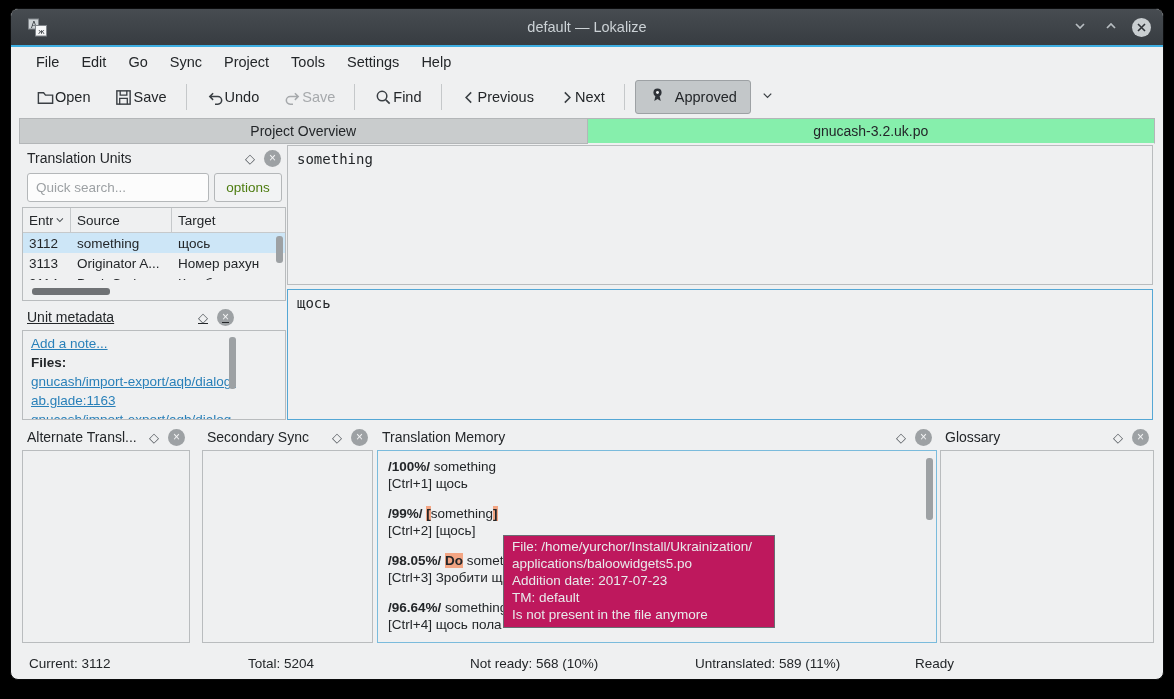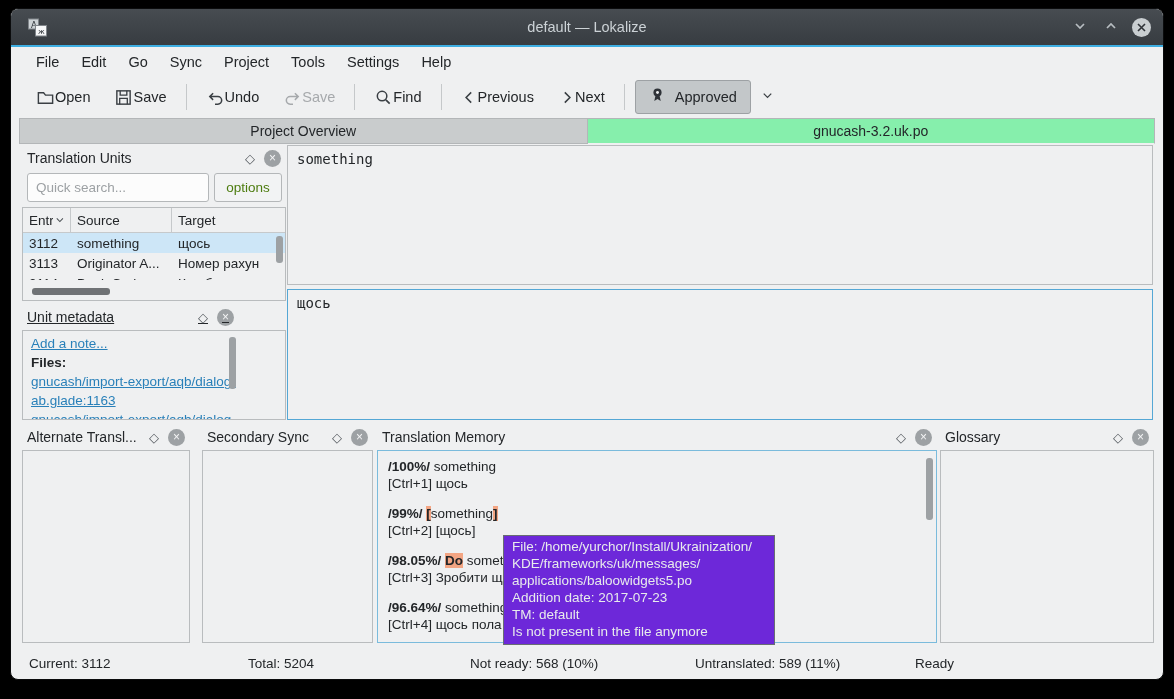--- a/index.html
+++ b/index.html
@@ -90,21 +90,21 @@
   #tm-panel    { left:366px; top:280px; width:560px; height:219px; }
   #gloss-panel { left:929px; top:280px; width:214px; height:219px; }
   .panel-box { position:absolute; left:0; top:26px; right:0; bottom:0; }
   #tm-panel .panel-box { border-color:#7abbdc; }
   .tm-list { padding:7px 10px; font-size:13.5px; line-height:17px; height:100%; overflow:hidden; }
   .tm-entry { margin-bottom:13px; }
   .tm-score { font-weight:bold;margin-top:8px; }
   .tm-hl { background:#f3a583; font-weight:bold; }
   .tm-vsb { position:absolute; right:4px; top:34px; width:7px; height:62px; background:#9da1a4; border-radius:3px; }
 
-  .tooltip { position:absolute; left:492px; top:391px; width:272px; background:#6d28d9; border:1px solid #686d72;
+  .tooltip { position:absolute; left:492px; top:391px; width:272px; background:#be185d; border:1px solid #686d72;
     color:#e8ebec; font-size:13.5px; line-height:17px; padding:2px 8px 4px; z-index:5; }
 
   .statusbar { height:30px; position:relative; font-size:13.5px; flex:0 0 auto; }
   .sb-item { position:absolute; top:7px; white-space:nowrap; }
   #sb-current { left:18px; } #sb-total { left:237px; } #sb-notready { left:459px; }
   #sb-untrans { left:684px; } #sb-ready { left:904px; }
 </style>
 </head>
 <body>
 
@@ -352,21 +352,20 @@
       <div class="panel-header">
         <span class="panel-title">Glossary</span>
         <span class="float-icon">◇</span>
         <span class="panel-close">×</span>
       </div>
       <div class="panel-box box"></div>
     </div>
 
     <div class="tooltip" id="tooltip">
         <div>File: /home/yurchor/Install/Ukrainization/</div>
-        <div>KDE/frameworks/uk/messages/</div>
         <div>applications/baloowidgets5.po</div>
         <div>Addition date: 2017-07-23</div>
         <div>TM: default</div>
         <div>Is not present in the file anymore</div>
       </div>
   </div>
 
   <div class="statusbar">
     <span class="sb-item" id="sb-current">Current: 3112</span>
     <span class="sb-item" id="sb-total">Total: 5204</span>

